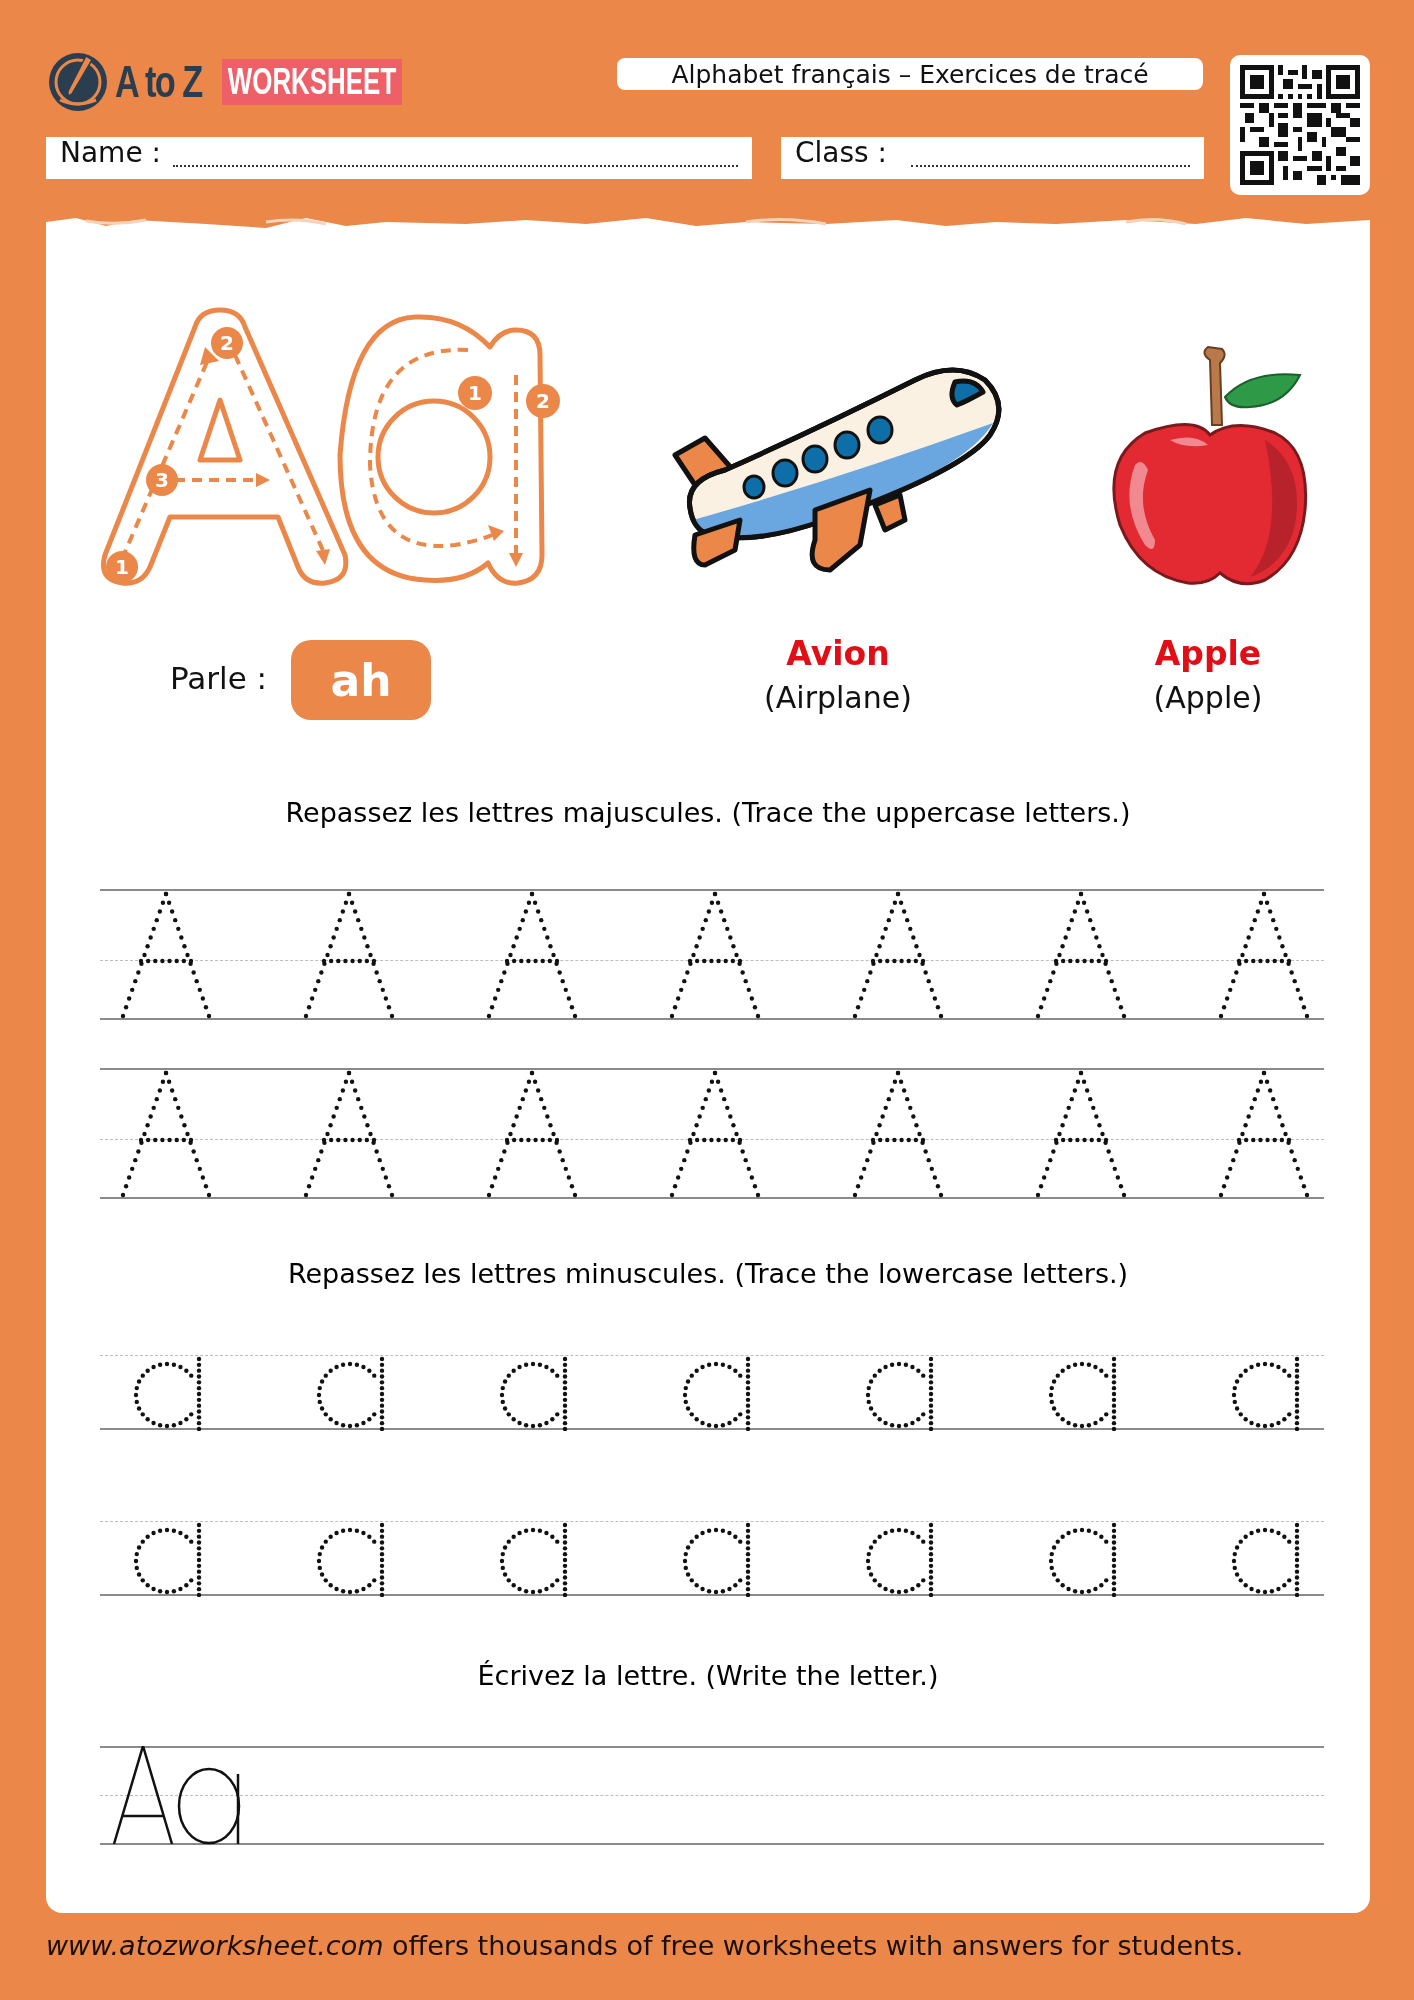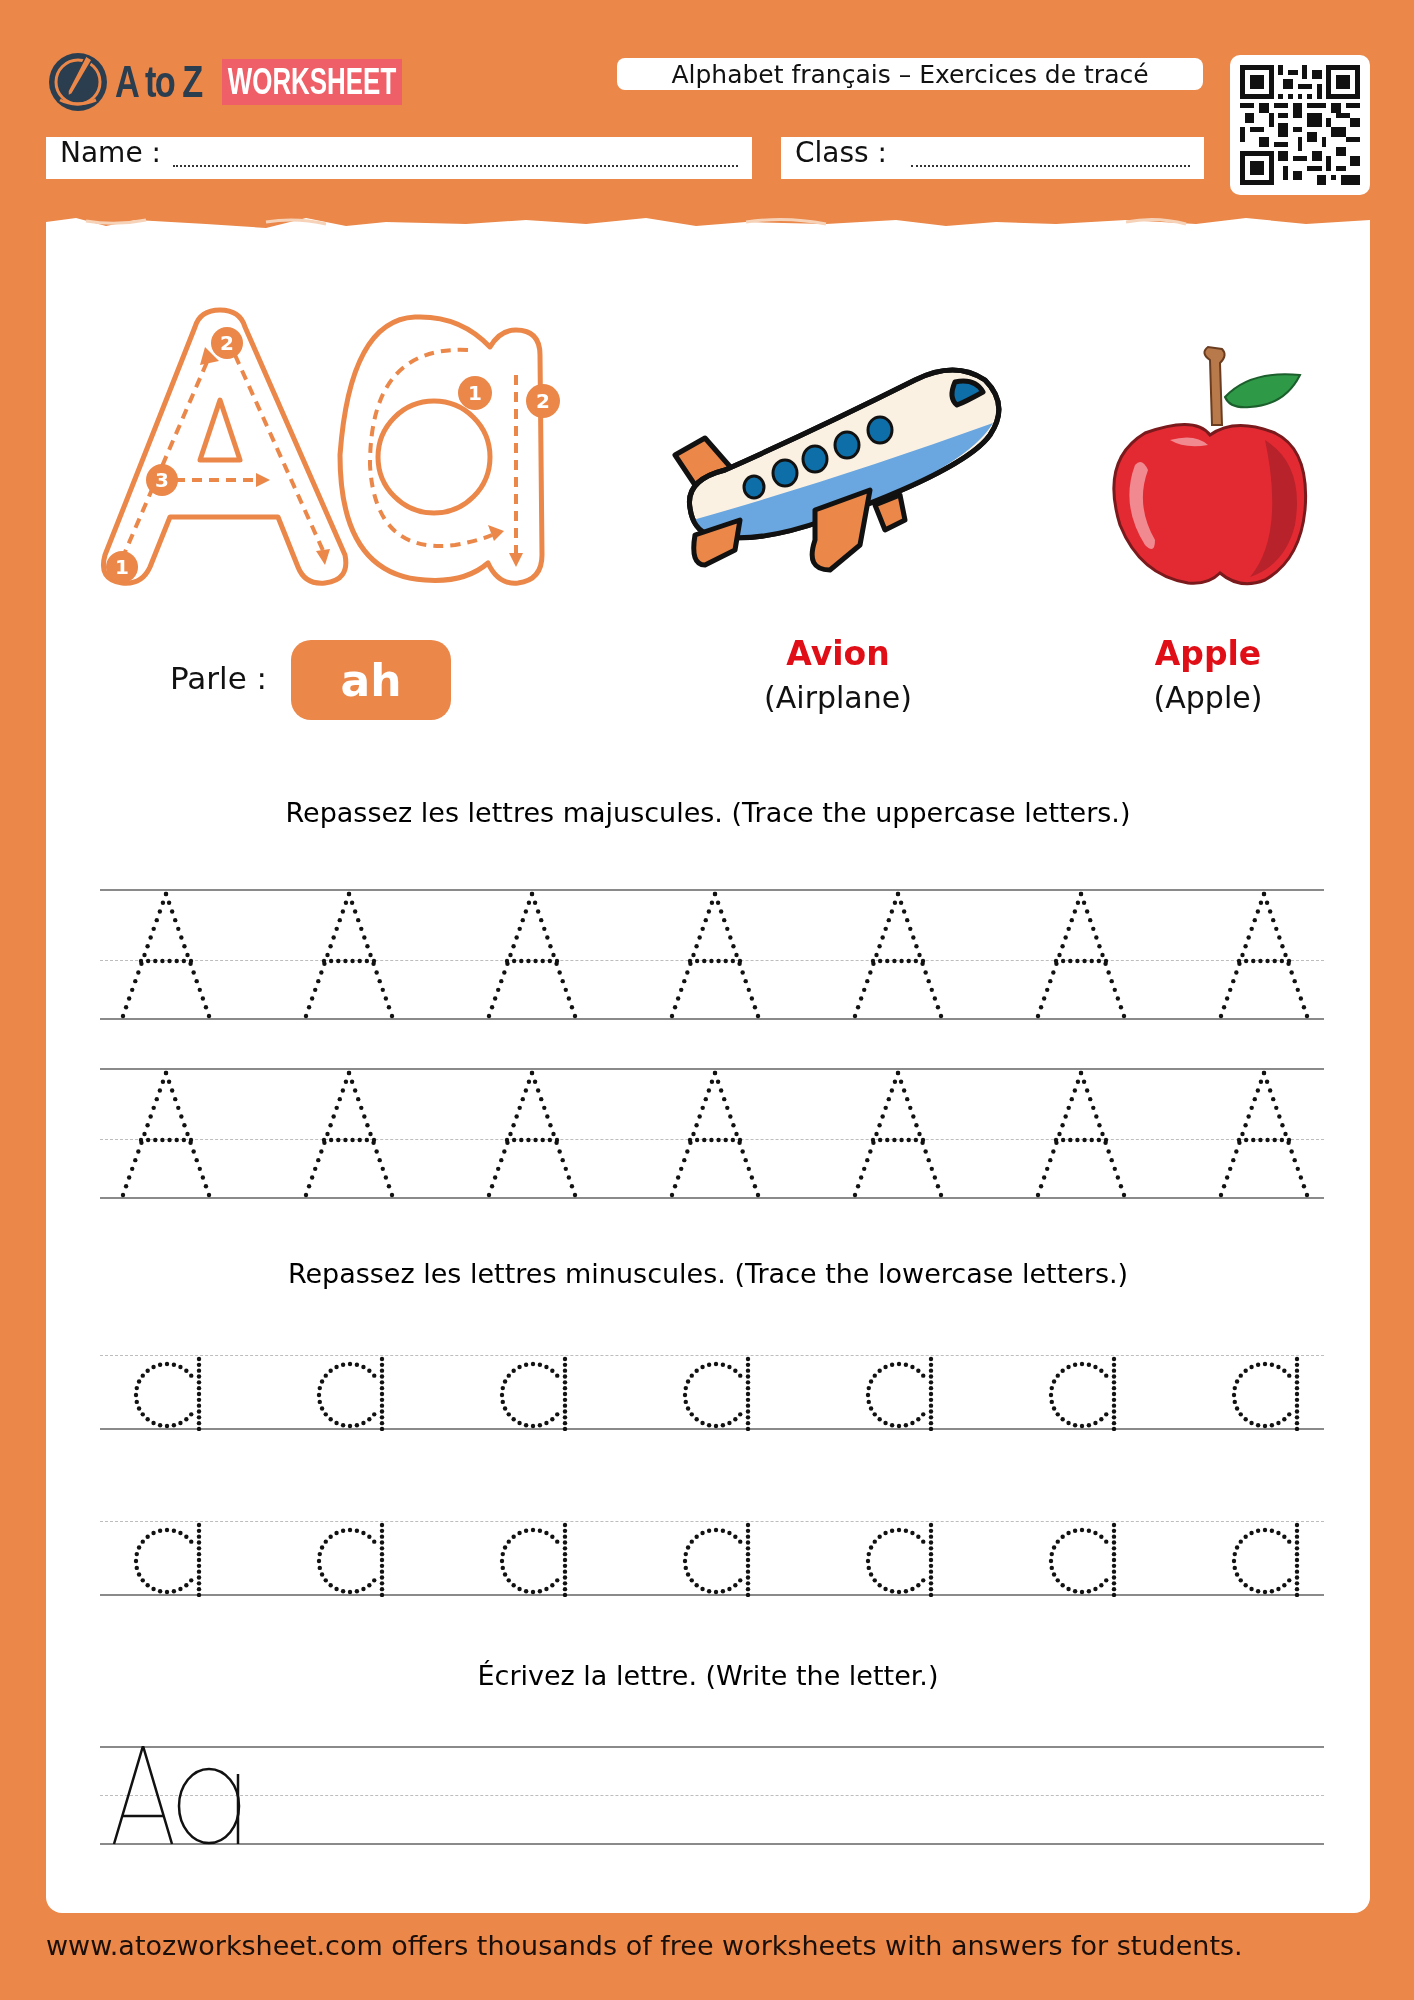--- a/index.html
+++ b/index.html
@@ -30,38 +30,38 @@
   
   .panel { left: 46px; top: 228px; width: 1324px; height: 1685px; background: #fff; border-radius: 0 0 16px 16px; }
   .torn { left: 46px; top: 212px; width: 1324px; height: 30px; }
 
   
   .big-letters { left: 100px; top: 305px; width: 490px; height: 290px; }
   .airplane { left: 665px; top: 360px; width: 345px; height: 215px; }
   .apple { left: 1100px; top: 345px; width: 215px; height: 245px; }
 
   .parle-label { left: 170px; top: 660px; font-size: 31px; color: #111; }
-  .parle-pill { left: 291px; top: 640px; width: 160px; height: 80px; background: #ea8749; border-radius: 20px; color: #fff; font-weight: bold; font-size: 44px; display: flex; align-items: center; justify-content: center; }
+  .parle-pill { left: 291px; top: 640px; width: 140px; height: 80px; background: #ea8749; border-radius: 20px; color: #fff; font-weight: bold; font-size: 44px; display: flex; align-items: center; justify-content: center; }
 
   .word { text-align: center; width: 300px; }
   .word .fr { color: #e00e16; font-weight: bold; font-size: 33px; line-height: 44px; }
   .word .en { color: #111; font-size: 30px; line-height: 44px; }
   .word-avion { left: 688px; top: 632px; }
   .word-apple { left: 1058px; top: 632px; }
 
   .instr { left: 46px; width: 1324px; text-align: center; font-size: 27px; color: #000000; }
 
   
   .row { left: 100px; width: 1224px; }
   .line-solid { position: absolute; left: 0; width: 100%; height: 0; border-top: 2px solid #8a8a8a; }
   .line-dash { position: absolute; left: 0; width: 100%; height: 0; border-top: 1.5px dashed #bdbdbd; }
   .letters { position: absolute; left: 0; top: 0; width: 100%; height: 100%; }
 
   .footer { left: 46px; top: 1930px; font-size: 27px; color: #1a0f0a; white-space: nowrap; }
-  .footer b { font-weight: normal; }
+  .footer b { font-weight: normal; font-style: italic; }
 </style>
 </head>
 <body>
 
 <div class="abs logo">
   <svg width="64" height="64" viewBox="0 0 64 64">
     <circle cx="32" cy="32" r="29" fill="#2b3e50"></circle>
     <circle cx="32" cy="32" r="22" fill="none" stroke="#ea8749" stroke-width="3"></circle>
     <path d="M40 6 L46 10 L26 44 L22 46 L22 41 Z" fill="#ea8749" stroke="#2b3e50" stroke-width="1.5"></path>
     <path d="M14 50 Q30 58 50 50" fill="none" stroke="#ea8749" stroke-width="3"></path>

